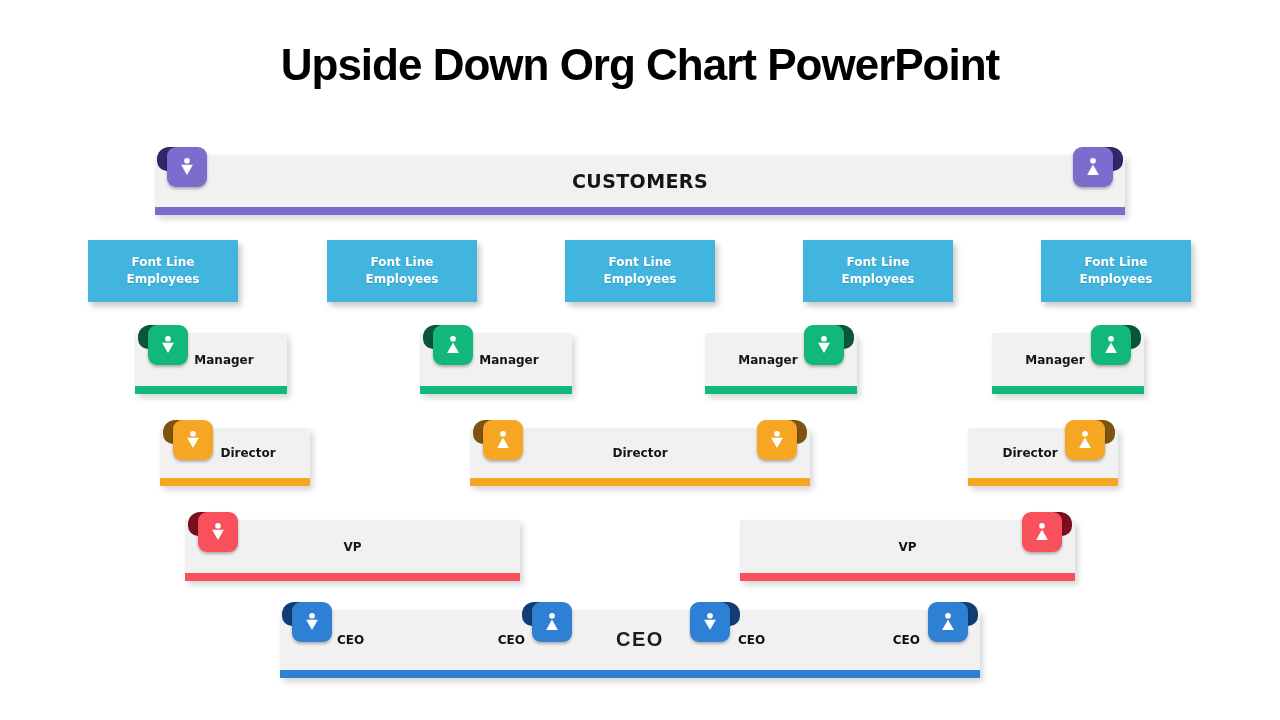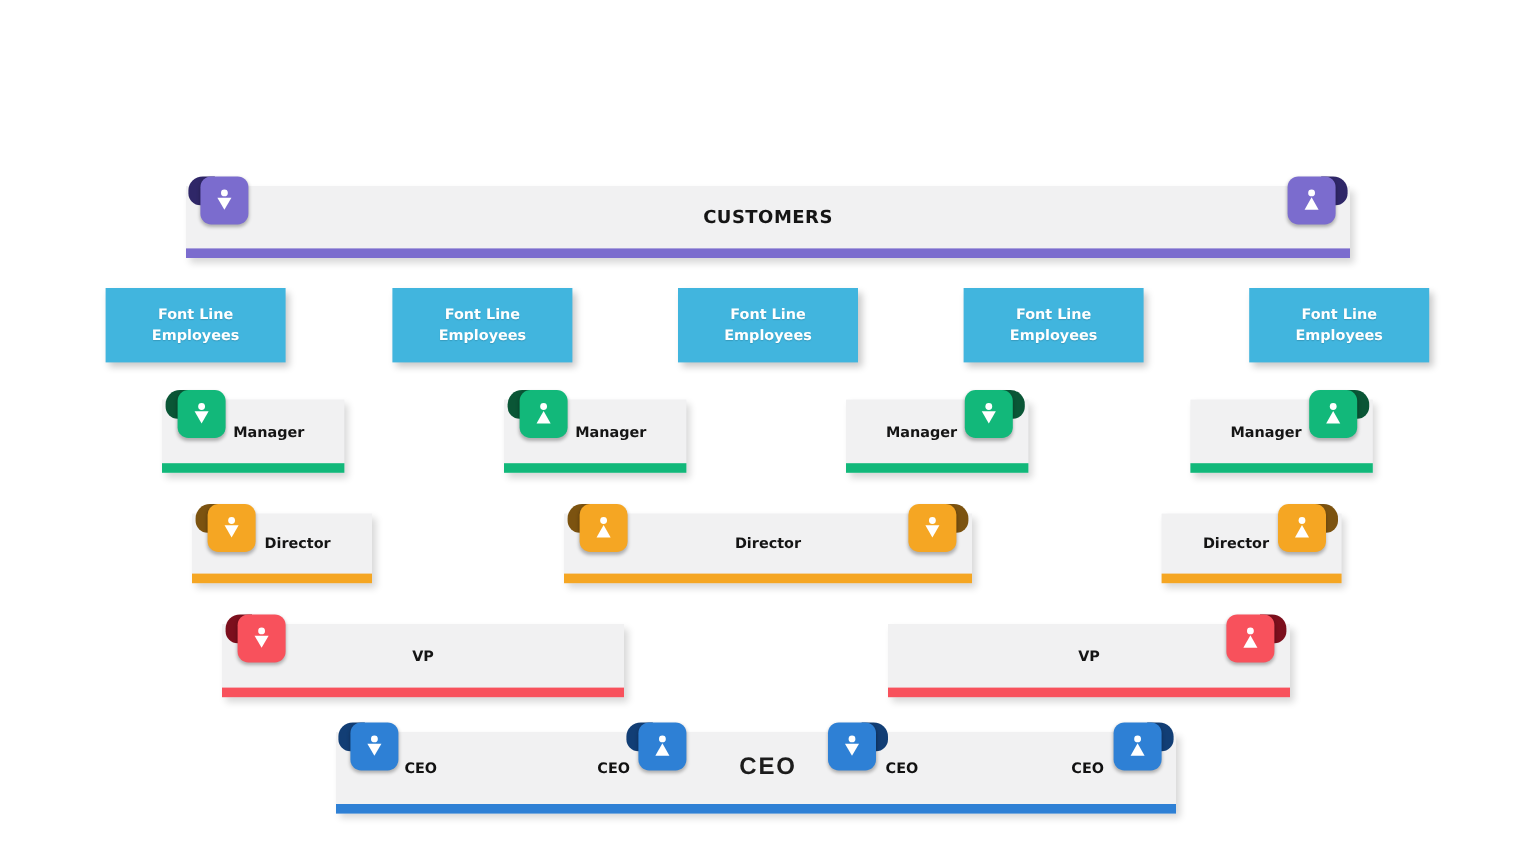--- a/index.html
+++ b/index.html
@@ -15,21 +15,21 @@
   .orange{--c:#f5a623;--f:#7c5310;}
   .red   {--c:#f8515c;--f:#7c0f1d;}
   .blue  {--c:#2e80d5;--f:#123e75;}
 
   
   .card{position:absolute;background:#f1f1f2;box-shadow:3px 4px 6px rgba(0,0,0,.16);}
   .strip{position:absolute;left:0;right:0;bottom:0;height:8px;background:var(--c);}
   .label{position:absolute;left:0;right:0;top:0;bottom:8px;display:flex;align-items:center;
          justify-content:center;font:bold 12px "DejaVu Sans",sans-serif;color:#151515;}
   .pl{padding-left:26px;} .pr{padding-right:26px;}
-  .customers .label{font-size:15px;letter-spacing:.4px;}
+  .customers .label{font-size:19px;letter-spacing:.4px;}
 
   
   .bwrap{position:absolute;top:-8px;width:40px;height:40px;z-index:3;}
   .fold{position:absolute;top:0;width:22px;height:24px;background:var(--f);}
   .fl{left:-10px;border-radius:12px 0 0 10px;}
   .fr{right:-10px;border-radius:0 12px 10px 0;}
   .badge{position:absolute;left:0;top:0;width:40px;height:40px;background:var(--c);
          border-radius:9px;display:flex;align-items:center;justify-content:center;
          box-shadow:0 2px 3px rgba(0,0,0,.28);}
   .badge svg{width:22px;height:22px;fill:#ffffff;}
@@ -55,20 +55,21 @@
     <path d="M5.6 9.6 H18.4 L12 20.6 Z"></path>
   </symbol>
   <symbol id="p-up" viewBox="0 0 24 24">
     <circle cx="12" cy="5.2" r="3.1"></circle>
     <path d="M12 9.2 L18.4 20.6 H5.6 Z"></path>
   </symbol>
 </svg>
 
 <div class="slide">
 
+  <h1 class="title">Upside Down Org Chart PowerPoint</h1>
 
   <div class="card customers purple" style="left:155px;top:155px;width:970px;height:60px">
     <span class="bwrap" style="left:12px">
       <span class="fold fl"></span>
       <span class="badge">
           <svg>
             <use href="#p-down"></use>
           </svg>
         </span>
     </span>

